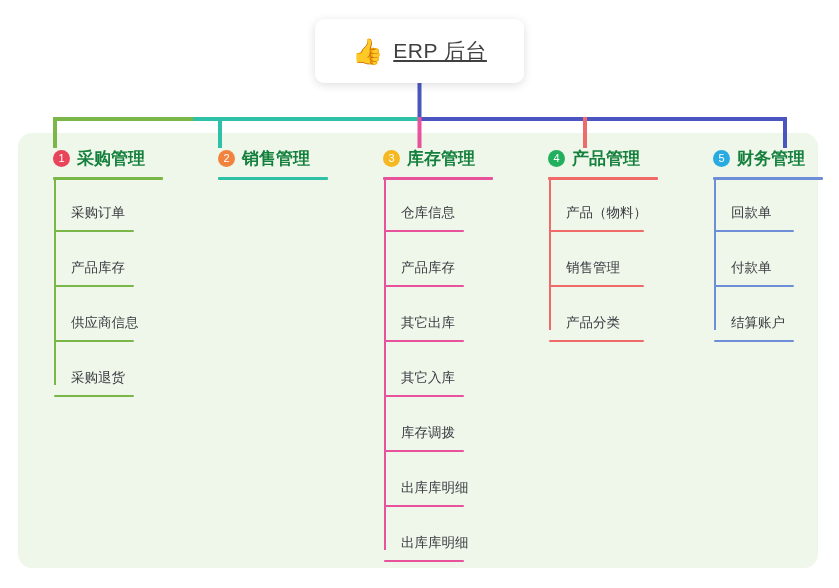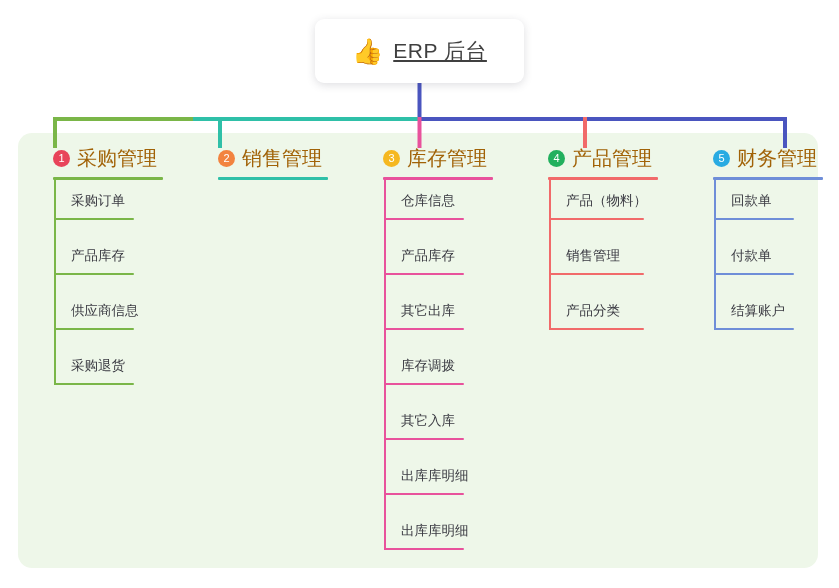--- a/index.html
+++ b/index.html
@@ -83,32 +83,33 @@
     height: 17px;
     border-radius: 50%;
     color: #ffffff;
     font-size: 11px;
     line-height: 17px;
     text-align: center;
     font-weight: normal;
     flex: 0 0 auto;
   }
   .col-title {
-    font-size: 20px;
-    color: #a16207;
+    font-size: 17px;
+    color: #15803d;
     white-space: nowrap;
+    font-weight: bold;
   }
   .col-underline {
     height: 3px;
     margin-top: 6px;
     border-radius: 1px;
   }
   .items {
     position: relative;
-    padding-top: 0px;
+    padding-top: 12px;
   }
   .spine {
     position: absolute;
     left: 18px;
     top: 0;
     width: 2px;
   }
   .item {
     position: relative;
     height: 55px;
@@ -202,25 +203,25 @@
         </div>
         <div class="item">
           <span class="item-label">产品库存</span>
           <div class="item-rule" style="background: rgb(232, 82, 156); width: 80px;"></div>
         </div>
         <div class="item">
           <span class="item-label">其它出库</span>
           <div class="item-rule" style="background: rgb(232, 82, 156); width: 80px;"></div>
         </div>
         <div class="item">
+          <span class="item-label">其它入库</span>
+          <div class="item-rule" style="background: rgb(232, 82, 156); width: 80px;"></div>
+        </div>
+        <div class="item">
           <span class="item-label">库存调拨</span>
-          <div class="item-rule" style="background: rgb(232, 82, 156); width: 80px;"></div>
-        </div>
-        <div class="item">
-          <span class="item-label">其它入库</span>
           <div class="item-rule" style="background: rgb(232, 82, 156); width: 80px;"></div>
         </div>
         <div class="item">
           <span class="item-label">出库库明细</span>
           <div class="item-rule" style="background: rgb(232, 82, 156); width: 80px;"></div>
         </div>
         <div class="item">
           <span class="item-label">出库库明细</span>
           <div class="item-rule" style="background: rgb(232, 82, 156); width: 80px;"></div>
         </div>

